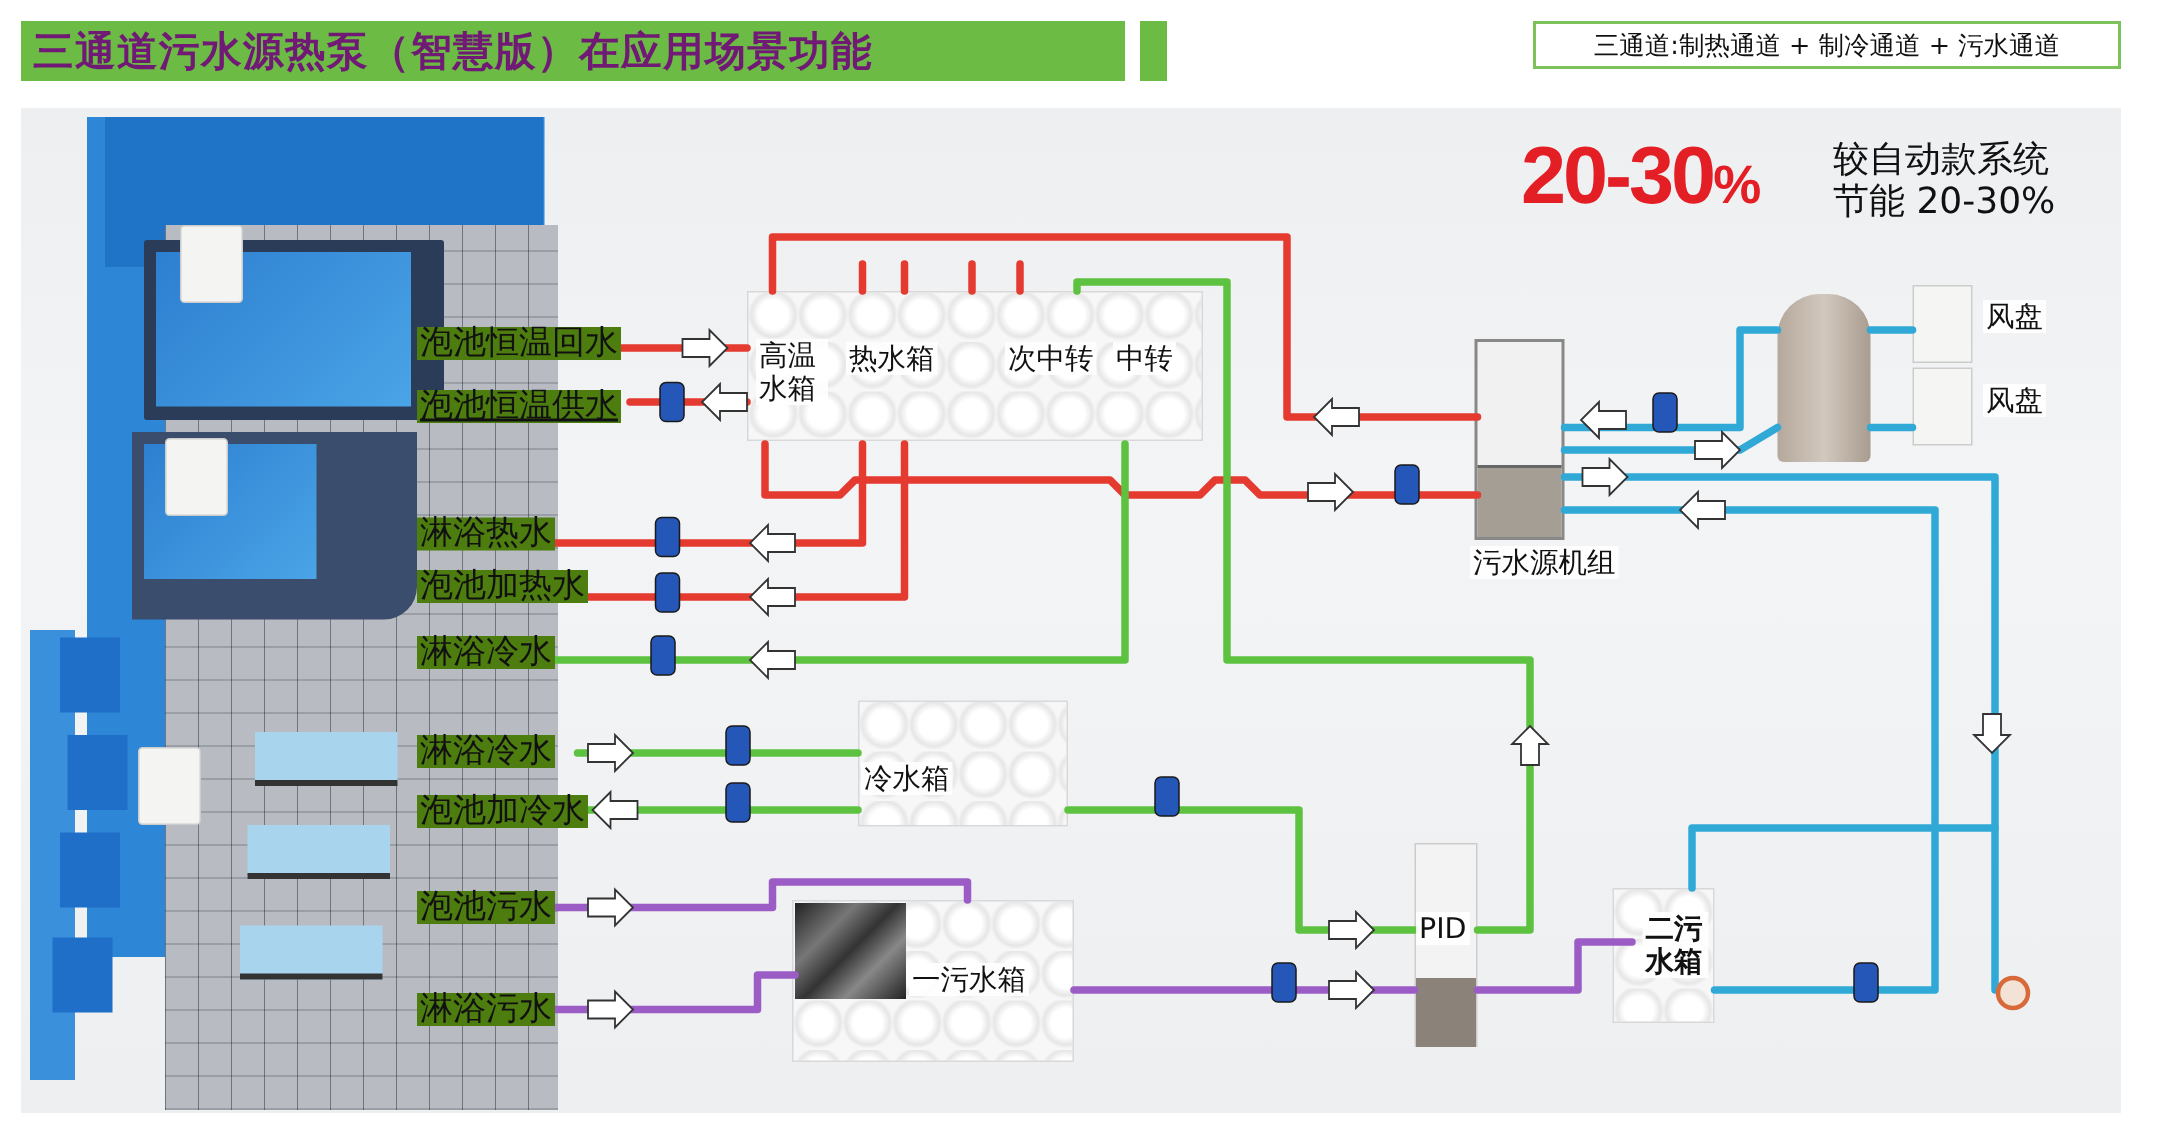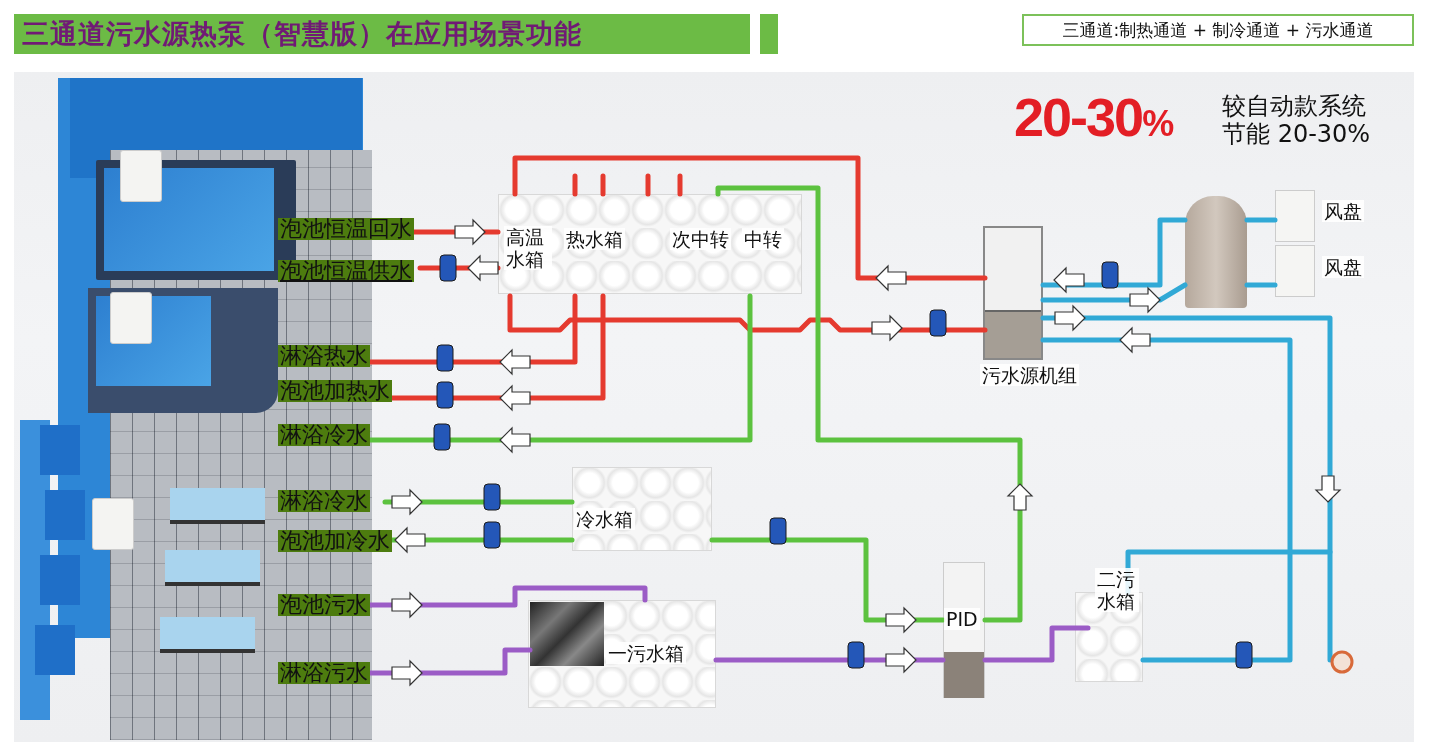--- a/index.html
+++ b/index.html
@@ -196,18 +196,18 @@
 <div class="label" style="left:278px;top:594px;">泡池污水</div>
 <div class="label" style="left:278px;top:662px;">淋浴污水</div>
 
 <div class="equip-label" style="left:504px;top:226px;width:48px;white-space:pre-line;">高温
 水箱</div>
 <div class="equip-label" style="left:564px;top:228px;">热水箱</div>
 <div class="equip-label" style="left:670px;top:228px;">次中转</div>
 <div class="equip-label" style="left:742px;top:228px;">中转</div>
 <div class="equip-label" style="left:574px;top:508px;">冷水箱</div>
 <div class="equip-label" style="left:606px;top:642px;">一污水箱</div>
-<div class="equip-label" style="left:1095px;top:568px;width:44px;white-space:pre-line;">二污
+<div class="equip-label" style="left:1095px;top:608px;width:44px;white-space:pre-line;font-weight:bold;">二污
 水箱</div>
 <div class="equip-label" style="left:944px;top:608px;">PID</div>
 <div class="equip-label" style="left:958px;top:364px;margin-left:22px;">污水源机组</div>
 <div class="equip-label" style="left:1322px;top:200px;">风盘</div>
 <div class="equip-label" style="left:1322px;top:256px;">风盘</div>
 
 </body></html>

